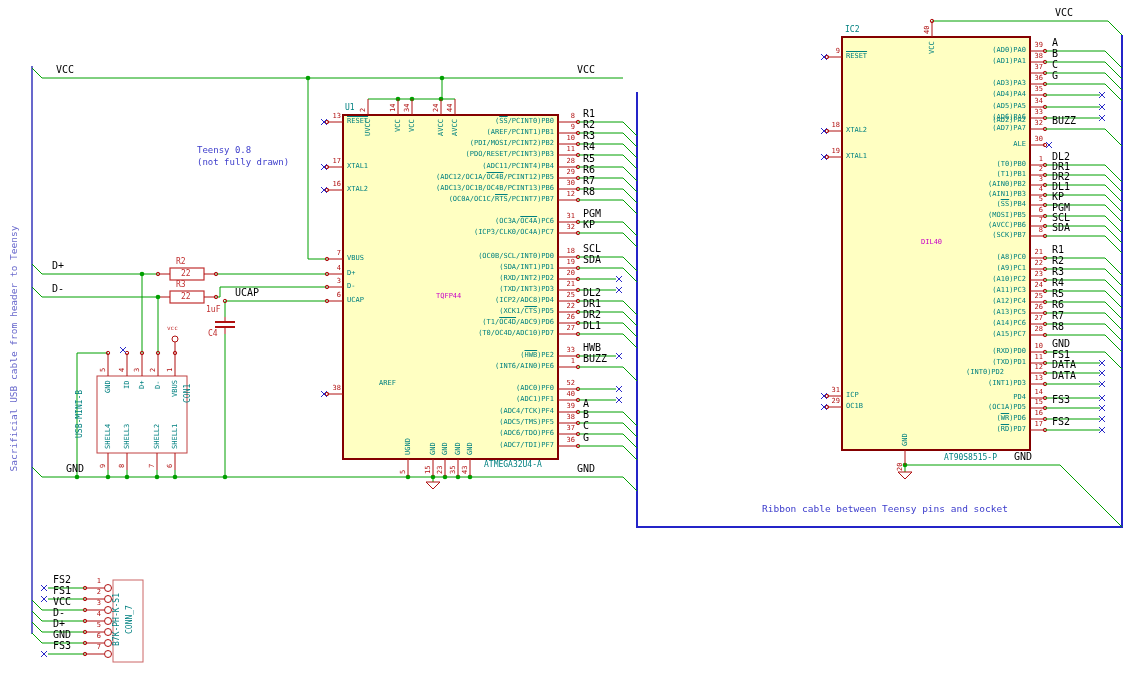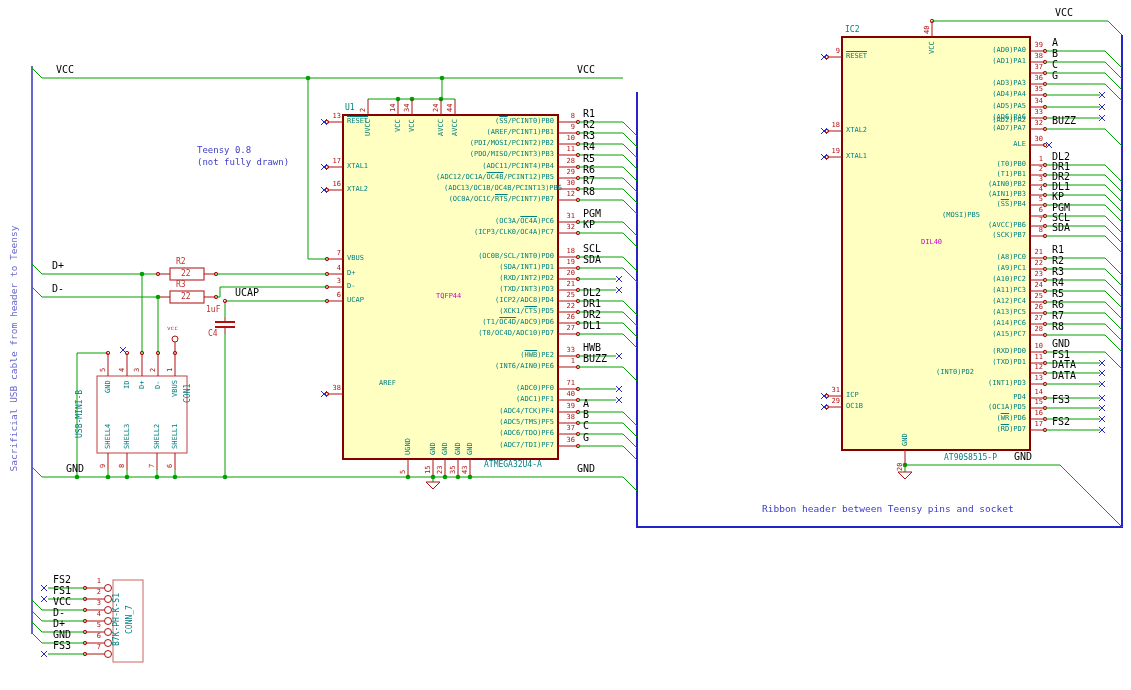--- a/index.html
+++ b/index.html
@@ -445,21 +445,21 @@
       <circle cx="108" cy="643" r="3.5" class="pd"></circle>
       <path d="M41 651L47 657M41 657L47 651" class="x"></path>
       <line x1="48" y1="654" x2="85" y2="654" class="w"></line>
       <line x1="85" y1="654" x2="104" y2="654" class="p"></line>
       <circle cx="85" cy="654" r="1.7" class="pd"></circle>
       <circle cx="108" cy="654" r="3.5" class="pd"></circle>
     </svg>
 
   <div class="t note" style="left:197px;top:146px">Teensy 0.8</div>
   <div class="t note" style="left:197px;top:158px">(not fully drawn)</div>
-  <div class="t note2" style="left:762px;top:504px">Ribbon header between Teensy pins and socket</div>
+  <div class="t note2" style="left:762px;top:504px">Ribbon cable between Teensy pins and socket</div>
   <div class="t busnote vert" style="left:18px;top:462px">Sacrificial USB cable from header to Teensy</div>
 
   <div class="t ref" style="left:345px;top:104px">U1</div>
   <div class="t ref" style="left:484px;top:461px">ATMEGA32U4-A</div>
   <div class="t fp" style="left:436px;top:293px">TQFP44</div>
   <div class="t ref" style="left:845px;top:26px">IC2</div>
   <div class="t ref" style="left:944px;top:454px">AT90S8515-P</div>
   <div class="t fp" style="left:921px;top:239px">DIL40</div>
   <div class="t ref vert" style="left:192px;top:395px">CON1</div>
   <div class="t ref vert" style="left:84px;top:430px">USB-MINI-B</div>
@@ -485,30 +485,30 @@
 <div class="t num ra" style="left: 575px; top: 113px;">8</div>
     <div class="t pname ra" style="left: 554px; top: 118px;">(<span class="ov">SS</span>/PCINT0)PB0</div>
     <div class="t lbl" style="left: 583px; top: 109px;">R1</div>
     <div class="t num ra" style="left: 575px; top: 124px;">9</div>
     <div class="t pname ra" style="left: 554px; top: 129px;">(AREF/PCINT1)PB1</div>
     <div class="t lbl" style="left: 583px; top: 120px;">R2</div>
     <div class="t num ra" style="left: 575px; top: 135px;">10</div>
     <div class="t pname ra" style="left: 554px; top: 140px;">(PDI/MOSI/PCINT2)PB2</div>
     <div class="t lbl" style="left: 583px; top: 131px;">R3</div>
     <div class="t num ra" style="left: 575px; top: 146px;">11</div>
-    <div class="t pname ra" style="left: 554px; top: 151px;">(PDO/MISO/PCINT3)PB3</div>
+    <div class="t pname ra" style="left: 554px; top: 151px;">(PDO/RESET/PCINT3)PB3</div>
     <div class="t lbl" style="left: 583px; top: 142px;">R4</div>
     <div class="t num ra" style="left: 575px; top: 158px;">28</div>
     <div class="t pname ra" style="left: 554px; top: 163px;">(ADC11/PCINT4)PB4</div>
     <div class="t lbl" style="left: 583px; top: 154px;">R5</div>
     <div class="t num ra" style="left: 575px; top: 169px;">29</div>
     <div class="t pname ra" style="left: 554px; top: 174px;">(ADC12/OC1A/<span class="ov">OC4B</span>/PCINT12)PB5</div>
     <div class="t lbl" style="left: 583px; top: 165px;">R6</div>
     <div class="t num ra" style="left: 575px; top: 180px;">30</div>
-    <div class="t pname ra" style="left: 554px; top: 185px; margin-left: 8px;">(ADC13/OC1B/OC4B/PCINT13)PB6</div>
+    <div class="t pname ra" style="left: 554px; top: 185px;">(ADC13/OC1B/OC4B/PCINT13)PB6</div>
     <div class="t lbl" style="left: 583px; top: 176px;">R7</div>
     <div class="t num ra" style="left: 575px; top: 191px;">12</div>
     <div class="t pname ra" style="left: 554px; top: 196px;">(OC0A/OC1C/<span class="ov">RTS</span>/PCINT7)PB7</div>
     <div class="t lbl" style="left: 583px; top: 187px;">R8</div>
     <div class="t num ra" style="left: 575px; top: 213px;">31</div>
     <div class="t pname ra" style="left: 554px; top: 218px;">(OC3A/<span class="ov">OC4A</span>)PC6</div>
     <div class="t lbl" style="left: 583px; top: 209px;">PGM</div>
     <div class="t num ra" style="left: 575px; top: 224px;">32</div>
     <div class="t pname ra" style="left: 554px; top: 229px;">(ICP3/CLK0/OC4A)PC7</div>
     <div class="t lbl" style="left: 583px; top: 220px;">KP</div>
@@ -533,21 +533,21 @@
     <div class="t lbl" style="left: 583px; top: 310px;">DR2</div>
     <div class="t num ra" style="left: 575px; top: 325px;">27</div>
     <div class="t pname ra" style="left: 554px; top: 330px;">(T0/OC4D/ADC10)PD7</div>
     <div class="t lbl" style="left: 583px; top: 321px;">DL1</div>
     <div class="t num ra" style="left: 575px; top: 347px;">33</div>
     <div class="t pname ra" style="left: 554px; top: 352px;">(<span class="ov">HWB</span>)PE2</div>
     <div class="t lbl" style="left: 583px; top: 343px;">HWB</div>
     <div class="t num ra" style="left: 575px; top: 358px;">1</div>
     <div class="t pname ra" style="left: 554px; top: 363px;">(INT6/AIN0)PE6</div>
     <div class="t lbl" style="left: 583px; top: 354px;">BUZZ</div>
-    <div class="t num ra" style="left: 575px; top: 380px;">71</div>
+    <div class="t num ra" style="left: 575px; top: 380px;">52</div>
     <div class="t pname ra" style="left: 554px; top: 385px;">(ADC0)PF0</div>
     <div class="t num ra" style="left: 575px; top: 391px;">40</div>
     <div class="t pname ra" style="left: 554px; top: 396px;">(ADC1)PF1</div>
     <div class="t num ra" style="left: 575px; top: 403px;">39</div>
     <div class="t pname ra" style="left: 554px; top: 408px;">(ADC4/TCK)PF4</div>
     <div class="t lbl" style="left: 583px; top: 399px;">A</div>
     <div class="t num ra" style="left: 575px; top: 414px;">38</div>
     <div class="t pname ra" style="left: 554px; top: 419px;">(ADC5/TMS)PF5</div>
     <div class="t lbl" style="left: 583px; top: 410px;">B</div>
     <div class="t num ra" style="left: 575px; top: 425px;">37</div>
@@ -624,21 +624,21 @@
     <div class="t num ra" style="left: 1043px; top: 176px;">3</div>
     <div class="t pname ra" style="left: 1026px; top: 181px;">(AIN0)PB2</div>
     <div class="t lbl" style="left: 1052px; top: 172px;">DR2</div>
     <div class="t num ra" style="left: 1043px; top: 186px;">4</div>
     <div class="t pname ra" style="left: 1026px; top: 191px;">(AIN1)PB3</div>
     <div class="t lbl" style="left: 1052px; top: 182px;">DL1</div>
     <div class="t num ra" style="left: 1043px; top: 196px;">5</div>
     <div class="t pname ra" style="left: 1026px; top: 201px;">(<span class="ov">SS</span>)PB4</div>
     <div class="t lbl" style="left: 1052px; top: 192px;">KP</div>
     <div class="t num ra" style="left: 1043px; top: 207px;">6</div>
-    <div class="t pname ra" style="left: 980px; top: 212px;">(MOSI)PB5</div>
+    <div class="t pname ra" style="left: 1026px; top: 212px;">(MOSI)PB5</div>
     <div class="t lbl" style="left: 1052px; top: 203px;">PGM</div>
     <div class="t num ra" style="left: 1043px; top: 217px;">7</div>
     <div class="t pname ra" style="left: 1026px; top: 222px;">(AVCC)PB6</div>
     <div class="t lbl" style="left: 1052px; top: 213px;">SCL</div>
     <div class="t num ra" style="left: 1043px; top: 227px;">8</div>
     <div class="t pname ra" style="left: 1026px; top: 232px;">(SCK)PB7</div>
     <div class="t lbl" style="left: 1052px; top: 223px;">SDA</div>
     <div class="t num ra" style="left: 1043px; top: 249px;">21</div>
     <div class="t pname ra" style="left: 1026px; top: 254px;">(A8)PC0</div>
     <div class="t lbl" style="left: 1052px; top: 245px;">R1</div>
@@ -663,21 +663,21 @@
     <div class="t num ra" style="left: 1043px; top: 326px;">28</div>
     <div class="t pname ra" style="left: 1026px; top: 331px;">(A15)PC7</div>
     <div class="t lbl" style="left: 1052px; top: 322px;">R8</div>
     <div class="t num ra" style="left: 1043px; top: 343px;">10</div>
     <div class="t pname ra" style="left: 1026px; top: 348px;">(RXD)PD0</div>
     <div class="t lbl" style="left: 1052px; top: 339px;">GND</div>
     <div class="t num ra" style="left: 1043px; top: 354px;">11</div>
     <div class="t pname ra" style="left: 1026px; top: 359px;">(TXD)PD1</div>
     <div class="t lbl" style="left: 1052px; top: 350px;">FS1</div>
     <div class="t num ra" style="left: 1043px; top: 364px;">12</div>
-    <div class="t pname ra" style="left: 974px; top: 369px;">(INT0)PD2</div>
+    <div class="t pname ra" style="left: 1004px; top: 369px;">(INT0)PD2</div>
     <div class="t lbl" style="left: 1052px; top: 360px;">DATA</div>
     <div class="t num ra" style="left: 1043px; top: 375px;">13</div>
     <div class="t pname ra" style="left: 1026px; top: 380px;">(INT1)PD3</div>
     <div class="t lbl" style="left: 1052px; top: 371px;">DATA</div>
     <div class="t num ra" style="left: 1043px; top: 389px;">14</div>
     <div class="t pname ra" style="left: 1026px; top: 394px;">PD4</div>
     <div class="t num ra" style="left: 1043px; top: 399px;">15</div>
     <div class="t pname ra" style="left: 1026px; top: 404px;">(OC1A)PD5</div>
     <div class="t lbl" style="left: 1052px; top: 395px;">FS3</div>
     <div class="t num ra" style="left: 1043px; top: 410px;">16</div>

